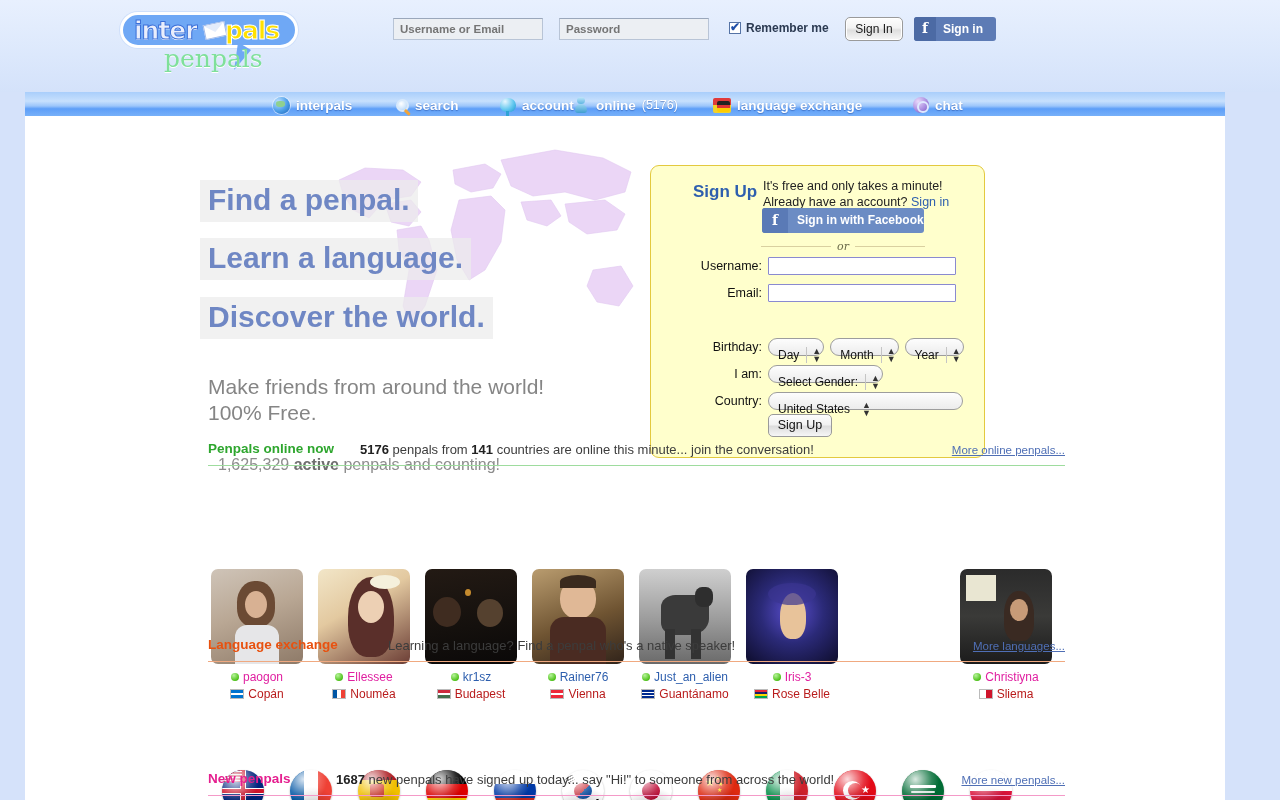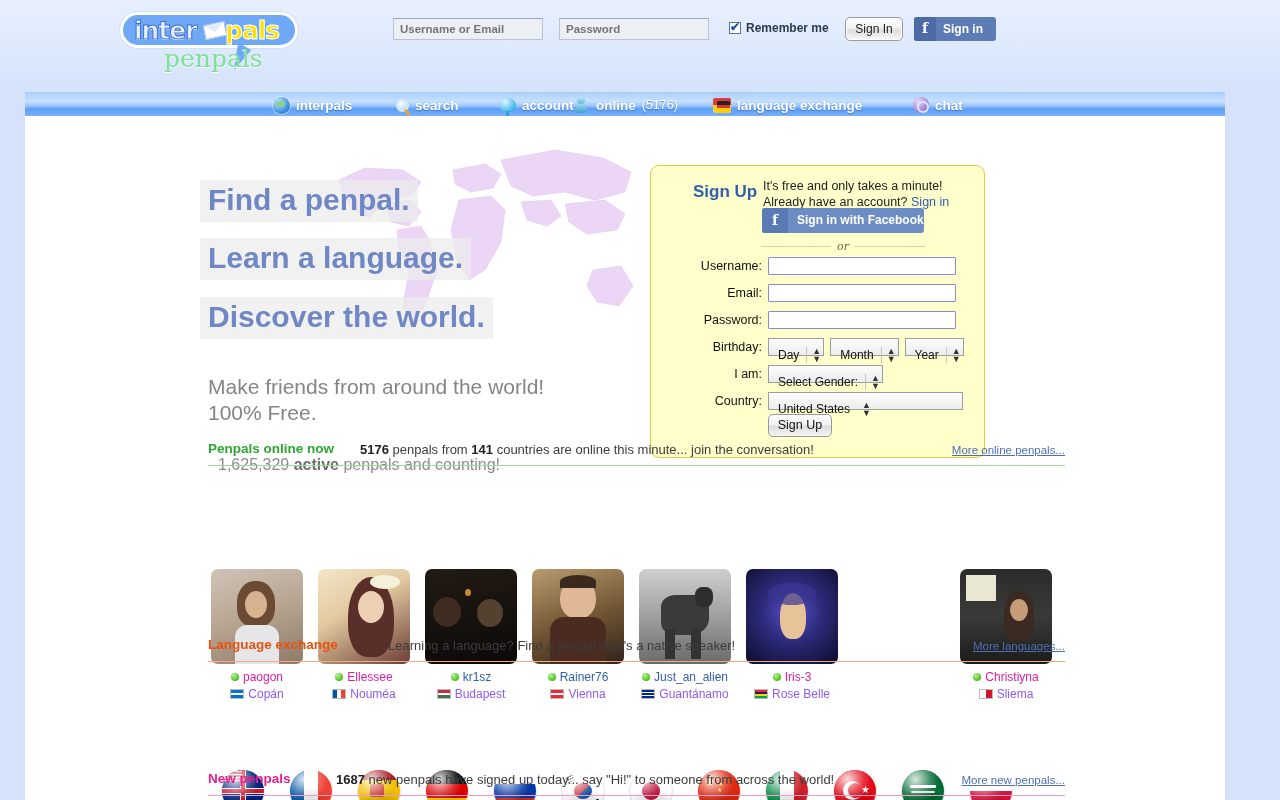--- a/index.html
+++ b/index.html
@@ -207,21 +207,21 @@
   #or-row .line { flex: 1; height: 1px; background: #d9d0a0; }
   #or-row .ortxt { font-family: "DejaVu Serif", serif; font-style: italic; font-size: 11px; color: #6b6b4a; }
   .frow { position: absolute; left: 0; width: 335px; height: 22px; display: flex; align-items: center; }
   .flabel { width: 117px; text-align: right; padding-right: 6px; font-size: 12.5px; color: #111; }
   .finput {
     width: 188px; height: 18px; background: #ffffff;
     border: 1px solid #8a8ad0; border-radius: 1px;
   }
   .sel {
     height: 18px; background: linear-gradient(to bottom,#fdfdfd,#ececec);
-    border: 1px solid #9d9d9d; border-radius: 0;
+    border: 1px solid #9d9d9d; border-radius: 9px;
     font-size: 12px; color: #111; display: inline-flex; align-items: center;
     padding: 16px 2px 0 9px; margin-right: 6px;
   }
   .sel .arrows { margin-left: 7px; padding-left: 5px; border-left: 1px solid #c5c5c5; font-size: 9px; line-height: 8px; color: #333; }
   #signup-btn {
     position: absolute; left: 117px; top: 248px; width: 64px; height: 23px;
     background: linear-gradient(to bottom,#fdfdfd 0%,#f1f1f1 48%,#dcdcdc 52%,#f6f6f6 100%);
     border: 1px solid #9a9a9a; border-radius: 5px;
     font-size: 12.5px; color: #111; line-height: 21px; text-align: center;
   }
@@ -237,21 +237,21 @@
   .sec-more {
     position: absolute; right: 0; top: 4px;
     font-size: 11.5px; color: #4f6fb5; text-decoration: underline;
   }
 
   
   .pcard { position: absolute; top: 477px; width: 92px; }
   .pphoto { width: 92px; height: 95px; border-radius: 7px; overflow: hidden; position: relative; }
   .pname { margin-top: 6px; text-align: center; font-size: 12px; white-space: nowrap; }
   .pdot { display:inline-block; width:8px; height:8px; border-radius:50%; background: radial-gradient(circle at 35% 30%, #b6f39a, #4fc21a 70%, #2f8e0c); margin-right:4px; vertical-align: 0px; }
-  .pcity { margin-top: 3px; text-align: center; font-size: 12px; color: #8b5cf6; white-space: nowrap; }
+  .pcity { margin-top: 3px; text-align: center; font-size: 12px; color: #b91c1c; white-space: nowrap; }
   .pflag { display:inline-block; width:14px; height:10px; vertical-align:-1px; margin-right:4px; border:1px solid #bbb; }
 
   
   .lang { position: absolute; top: 678px; width: 70px; text-align: center; }
   .lsphere {
     width: 42px; height: 42px; border-radius: 50%; margin: 0 auto;
     position: relative; overflow: hidden;
     box-shadow: 0 1px 2px rgba(0,0,0,.35);
   }
   .lsphere .gloss {
@@ -364,24 +364,20 @@
       </div>
 
       <div class="frow" style="top:89px">
         <div class="flabel">Username:</div>
         <input class="finput" type="text" value="" style="">
       </div>
       <div class="frow" style="top:116px">
         <div class="flabel">Email:</div>
         <input class="finput" type="text" value="" style="">
       </div>
-      <div class="frow" style="top:143px">
-        <div class="flabel">Password:</div>
-        <input class="finput" type="password" value="" style="">
-      </div>
 
       <div class="frow" style="top:170px">
         <div class="flabel">Birthday:</div>
         <div class="sel">
           <span>Day</span>
           <span class="arrows">▲<br>▼</span>
         </div>
         <div class="sel">
           <span>Month</span>
           <span class="arrows">▲<br>▼</span>

